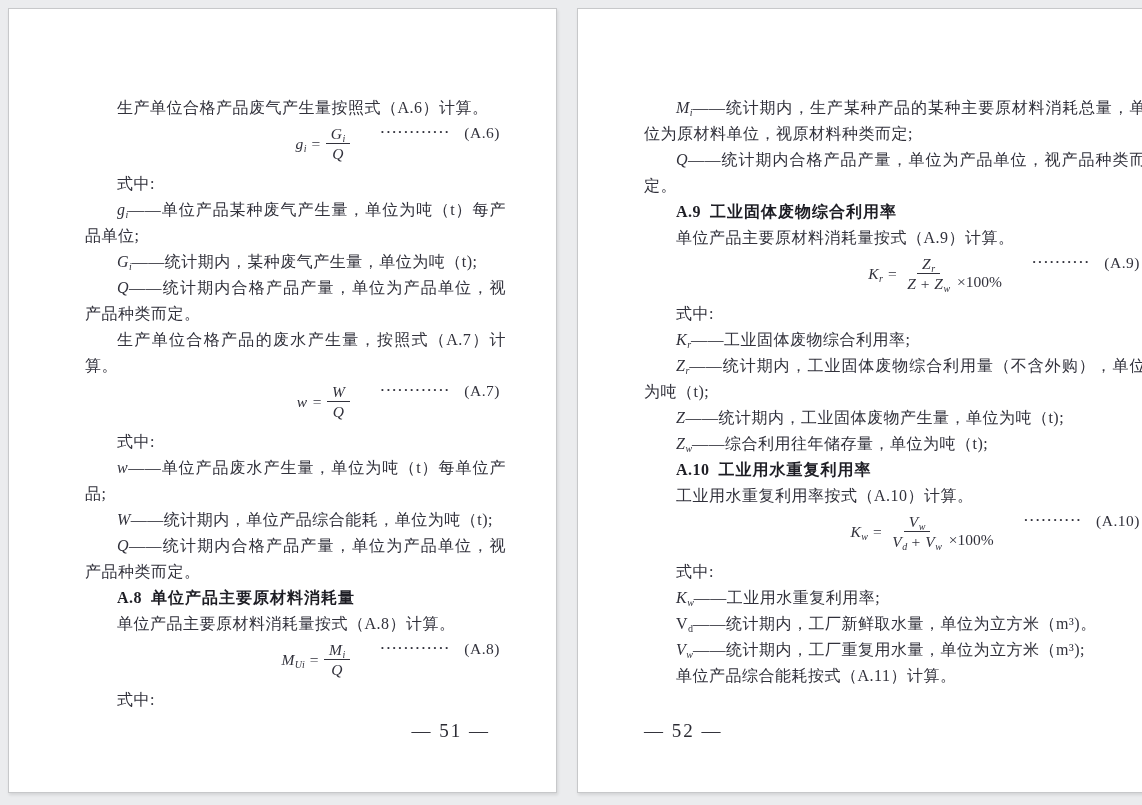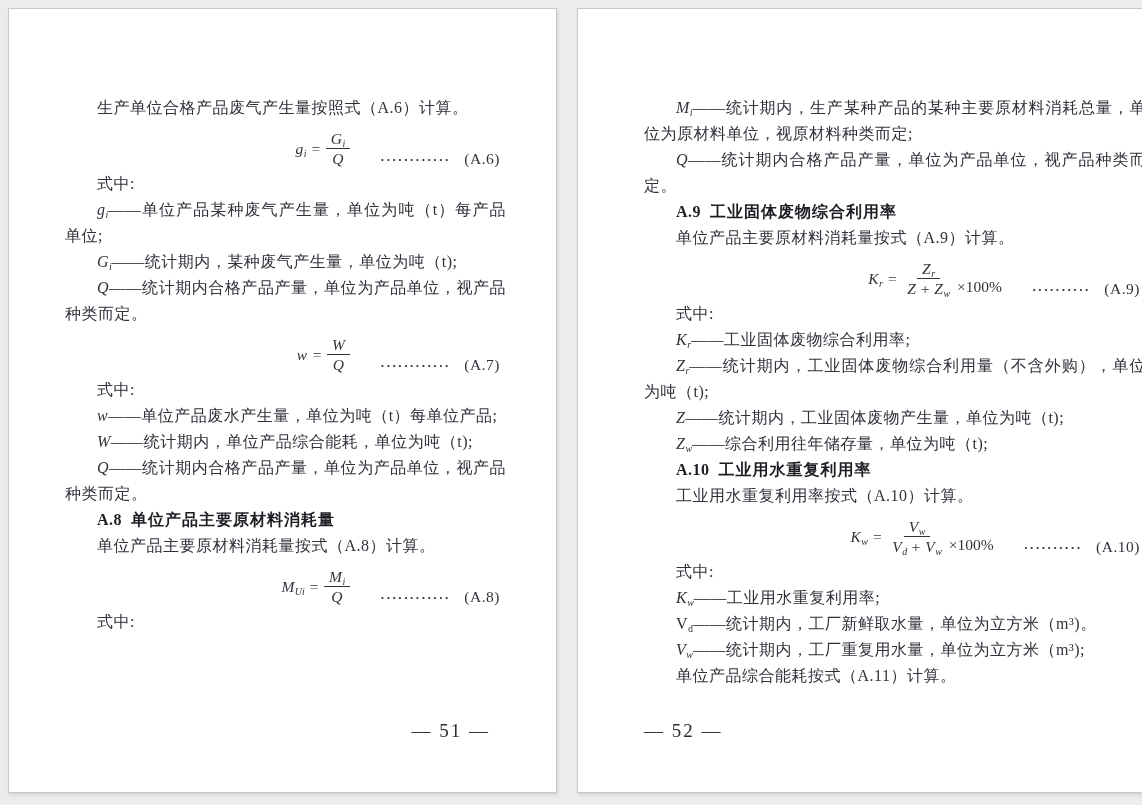--- a/index.html
+++ b/index.html
@@ -16,21 +16,21 @@
     top: 8px;
     height: 785px;
     background: #ffffff;
     border: 1px solid #c7c8ca;
     box-shadow: 1px 2px 3px rgba(0,0,0,0.10);
     overflow: hidden;
   }
   .page-left  { left: 8px;   width: 549px; }
   .page-right { left: 577px; width: 640px; }
   .content {
-    padding: 86px 50px 0 56px;
+    padding: 86px 50px 0 76px;
     font-size: 16px;
     line-height: 26px;
     text-align: justify;
     letter-spacing: 0.5px;
   }
   .page-right .content { padding: 86px 70px 0 66px; }
   .para { text-indent: 2em; }
   .heading {
     text-indent: 2em;
     font-size: 16px;
@@ -45,21 +45,21 @@
   .up { font-style: normal; }
   sub {
     font-size: 10px;
     line-height: 0;
     vertical-align: -3px;
     letter-spacing: 0;
   }
   
   .formula {
     display: flex;
-    align-items: flex-end;
+    align-items: flex-start;
     justify-content: flex-end;
     height: 44px;
     margin: 3px 0;
     font-size: 15.5px;
     line-height: normal;
   }
   .f-main { display: inline-flex; align-items: center; font-style: italic; }
   .f-eq { font-style: normal; margin: 0 5px; }
   .frac { display: inline-flex; flex-direction: column; align-items: center; }
   .frac .num, .frac .den {
@@ -105,20 +105,21 @@
             <span class="den"><span class="it">Q</span></span>
           </span>
         </span>
         <span class="f-dots">············</span>
         <span class="f-label">(A.6)</span>
       </div>
       <p class="para">式中:</p>
       <p class="para def"><span class="it">g<sub>i</sub></span><span class="def-text">——单位产品某种废气产生量，单位为吨（t）每产品单位;</span></p>
       <p class="para def"><span class="it">G<sub>i</sub></span><span class="def-text">——统计期内，某种废气产生量，单位为吨（t);</span></p>
       <p class="para def"><span class="it">Q</span><span class="def-text">——统计期内合格产品产量，单位为产品单位，视产品种类而定。</span></p>
+      <p class="para">生产单位合格产品的废水产生量，按照式（A.7）计算。</p>
       <div class="formula">
         <span class="f-main">
           <span class="it">w</span>
           <span class="f-eq">=</span>
           <span class="frac">
             <span class="num"><span class="it">W</span></span>
             <span class="den"><span class="it">Q</span></span>
           </span>
         </span>
         <span class="f-dots">············</span>

